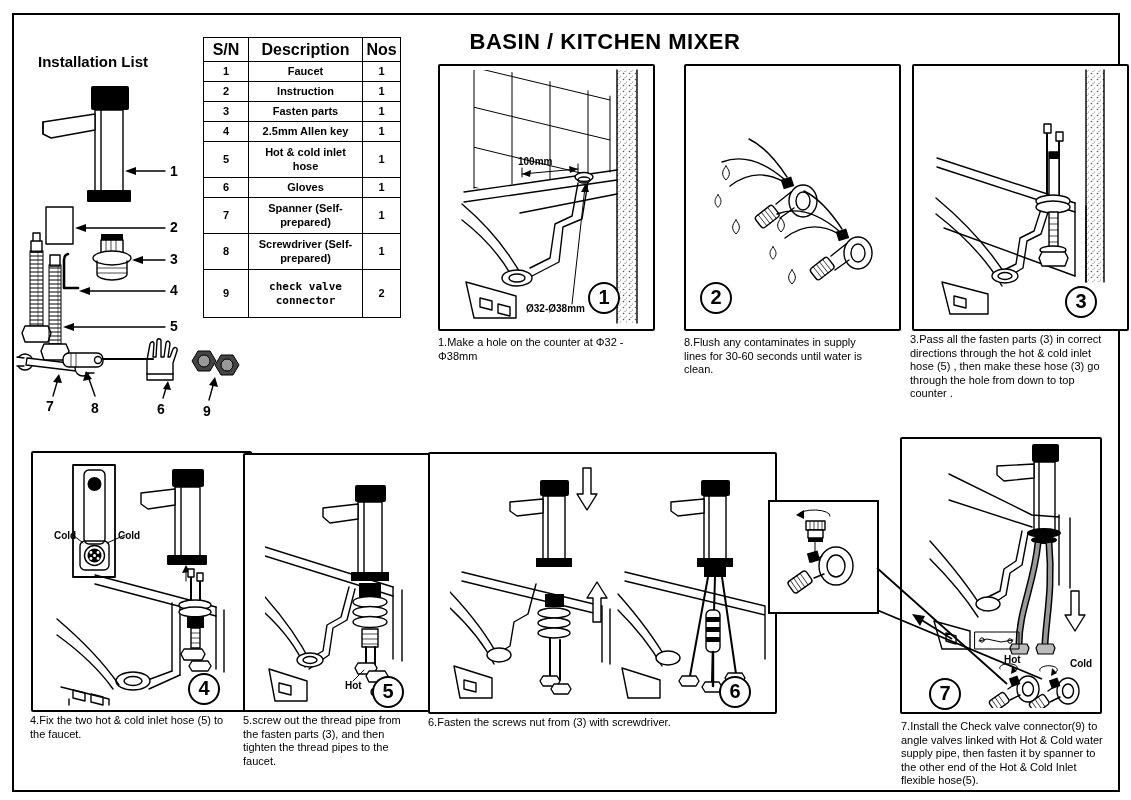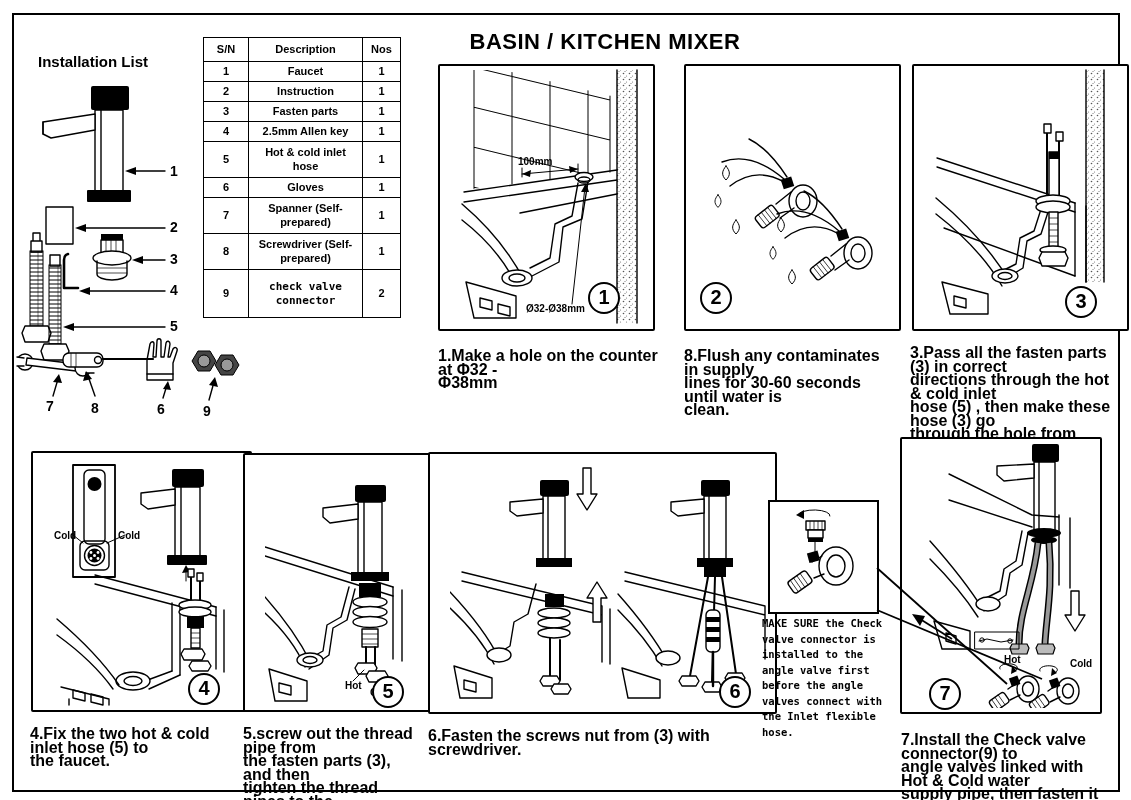--- a/index.html
+++ b/index.html
@@ -3,27 +3,27 @@
 <meta charset="utf-8">
 <style>
   html,body{margin:0;padding:0;background:#fff;}
   .page{position:relative;width:1131px;height:800px;background:#fff;overflow:hidden;
         font-family:"Liberation Sans",sans-serif;color:#000;}
   .frame{position:absolute;left:12px;top:13px;width:1104px;height:775px;border:2px solid #000;}
   .ititle{position:absolute;left:38px;top:53px;font-size:15px;font-weight:bold;}
   .mtitle{position:absolute;left:430px;top:29px;width:350px;text-align:center;
           font-size:22px;font-weight:bold;letter-spacing:.5px;}
   .panel{position:absolute;border:2px solid #000;background:#fff;border-radius:2px;padding-left:20px;}
-  .caption{position:absolute;font-weight:bold;font-size:16px;line-height:13.5px;white-space:pre-line;margin-top:13px;}
+  .caption{position:absolute;font-weight:normal;font-size:11px;line-height:13.5px;white-space:pre-line;}
   .stepnum{position:absolute;width:28px;height:28px;border:2px solid #000;border-radius:50%;
            background:#fff;font:bold 20px/27px "Liberation Sans",sans-serif;text-align:center;z-index:3;}
   .ptable{position:absolute;left:203px;top:37px;border-collapse:collapse;background:#fff;}
   .ptable th,.ptable td{border:1.6px solid #000;font-weight:bold;font-size:11px;
            text-align:center;vertical-align:middle;padding:1px 3px;line-height:1.22;}
-  .ptable th{height:21px;font-size:11px;}
+  .ptable th{height:21px;font-size:16px;}
   .r1{height:20px;} .r2{height:36px;} .r3{height:48px;}
   .mono{font-family:"DejaVu Sans Mono","Liberation Mono",monospace;font-size:13px;font-weight:400;}
   .callout{position:absolute;left:768px;top:500px;width:107px;height:110px;border:2px solid #000;background:#fff;}
   .note{position:absolute;left:762px;top:616px;width:132px;white-space:pre-line;
         font-family:"DejaVu Sans Mono","Liberation Mono",monospace;font-size:10.5px;
         line-height:15.5px;font-weight:bold;}
   .overlay{position:absolute;left:860px;top:560px;z-index:5;pointer-events:none;}
   
   .ln{fill:none;stroke:#000;stroke-width:1.4;stroke-linecap:round;stroke-linejoin:round;}
   .ln2{fill:none;stroke:#000;stroke-width:1;stroke-linecap:round;stroke-linejoin:round;}
@@ -589,28 +589,20 @@
           <ellipse cx="66" cy="64" rx="9" ry="11"></ellipse>
         <path d="M52,54 L42,60 M54,72 L44,76"></path>
         <rect x="38" y="50" width="11" height="10" class="fb" transform="rotate(-15 43 55)"></rect>
         <g transform="rotate(-35 30 80)">
             <rect x="19" y="73" width="22" height="14" rx="3" class="fw"></rect>
             <path class="thin" d="M23,73 v14 M27,73 v14 M31,73 v14 M35,73 v14"></path>
           </g>
       </g>
     </svg>
   </div>
-  <div class="note">MAKE SURE the Check
-valve connector is
-installed to the
-angle valve first
-before the angle
-valves connect with
-the Inlet flexible
-hose.</div>
 
   <svg class="overlay" width="228" height="138" viewBox="0 0 228 138">
     <path d="M17,8 L147,124" fill="none" stroke="#000" stroke-width="1.8"></path>
     <path d="M17,50 L182,119" fill="none" stroke="#000" stroke-width="1.8"></path>
     <path d="M92,79 L60,59" fill="none" stroke="#000" stroke-width="1.8"></path>
     <polygon points="52,54 65,56 60,66" fill="#000"></polygon>
   </svg>
 </div>
 
 </body></html>

